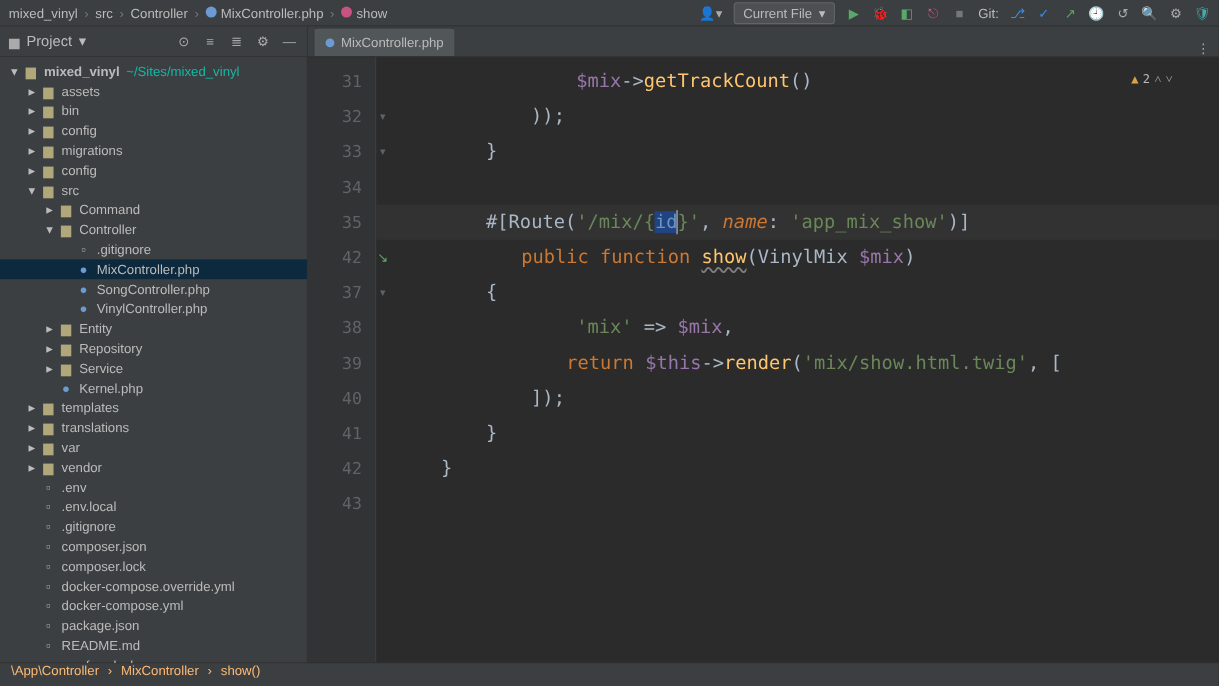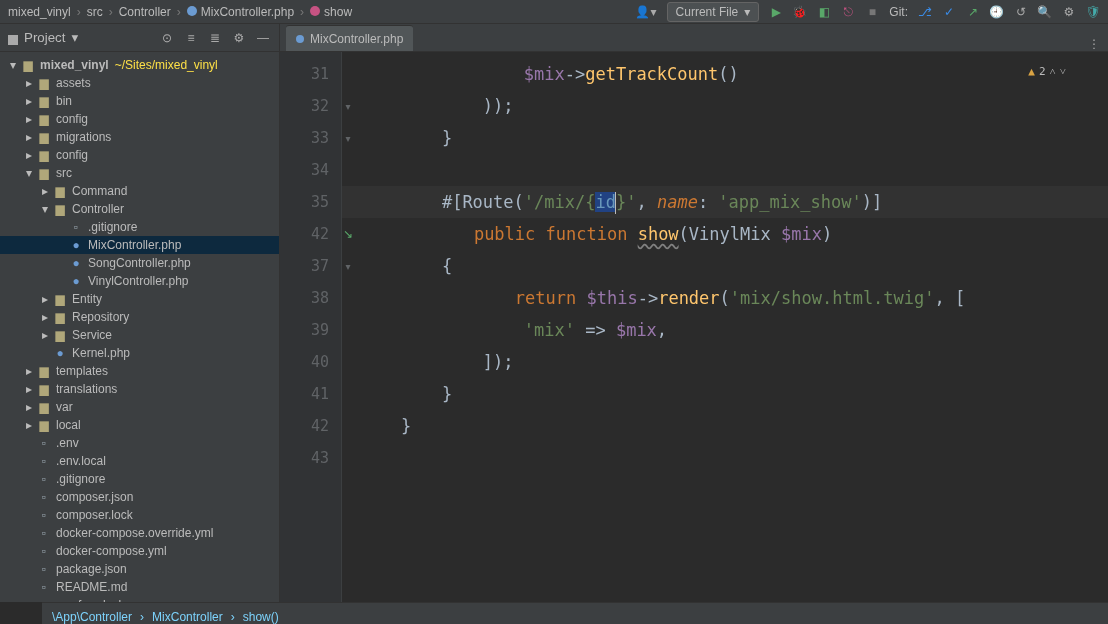--- a/index.html
+++ b/index.html
@@ -30,21 +30,21 @@
   .side-ico { width:16px;height:16px;color:#aaa;cursor:pointer;display:flex;align-items:center;justify-content:center; }
   .tree { flex:1; overflow:auto; padding: 4px 0; }
   .node { display:flex; align-items:center; height:18px; padding-left: 6px; cursor:pointer; white-space:nowrap; }
   .node.sel { background:#0d293e; }
   .tw { width:14px; display:flex; align-items:center; justify-content:center; }
   .ico { width:16px; display:flex; align-items:center; justify-content:center; margin-right:4px; }
   .fold { color:#b0a77a; }
   .file-php { color:#6b9bd2; }
   .file-txt { color:#9aa7b0; }
   .node .label { color:#bbb; }
-  .node .hint { color:#fde047; margin-left:6px; }
+  .node .hint { color:#14b8a6; margin-left:6px; }
   .editor-wrap { flex:1; display:flex; flex-direction:column; background:#2b2b2b; }
   .tabbar { height: 28px; background:#3c3f41; display:flex; align-items:flex-end; border-bottom:1px solid #323232; }
   .tab { height:26px; background:#4e5254; border-top:1px solid #323232; display:flex; align-items:center; padding:0 10px; gap:6px; color:#bbb; border-radius:3px 3px 0 0; margin-left:6px; }
   .tab.active { background:#515658; }
   .tab .dot { width:8px;height:8px;border-radius:50%;background:#6b9bd2; }
   .tabbar .menu { margin-left:auto; margin-right:8px; color:#aaa; cursor:pointer; }
   .editor { flex:1; display:flex; position:relative; overflow:hidden; }
   .gutter { width:62px; background:#313335; text-align:right; padding-right:12px; padding-top:6px; border-right:1px solid #3c3f41; position:relative; }
   .glyph-col { position:absolute; right:-14px; top:6px; width:14px; }
   .gutter .ln { height:32px; color:#606366; font-family:Menlo,Consolas,monospace; font-size:15px; line-height:32px; }
@@ -58,21 +58,21 @@
   .c-str { color:#6a8759; }
   .c-param { color:#6897bb; }
   .c-type { color:#a9b7c6;margin-top:11px; }
   .c-plain { color:#a9b7c6; }
   .c-named { color:#cc7832; font-style:italic; }
   .underline { text-decoration: underline wavy #808080; text-underline-offset:3px; }
   .sel-bg { background:#214283; }
   .caret { display:inline-block; width:1px; height:22px; background:#bbb; vertical-align:middle; margin-left:-1px; }
   .warning-badge { position:absolute; top:4px; right:42px; display:flex; align-items:center; gap:4px; color:#bbb; font-size:11px; }
   .warning-badge .tri { color:#d9a343; }
-  .status { height:22px; background:#3c3f41; border-top:1px solid #323232; display:flex; align-items:flex-end; padding:0 10px; gap:8px; color:#7dd3fc;margin-left:42px; }
+  .status { height:22px; background:#3c3f41; border-top:1px solid #323232; display:flex; align-items:flex-start; padding:0 10px; gap:8px; color:#fdba74; }
   .glyph { height:32px; display:flex; align-items:center; justify-content:center; }
 </style>
 </head>
 <body>
 
 <div class="top-nav">
   <div class="crumbs">
     <span class="crumb">mixed_vinyl</span>
     <span class="crumb-sep">›</span>
     <span class="crumb">src</span>
@@ -223,21 +223,21 @@
             <span class="label">translations</span>
           </div>
           <div class="node" style="padding-left: 22px;">
             <span class="tw">▸</span>
             <span class="ico fold">▆</span>
             <span class="label">var</span>
           </div>
           <div class="node" style="padding-left: 22px;">
             <span class="tw">▸</span>
             <span class="ico fold">▆</span>
-            <span class="label">local</span>
+            <span class="label">vendor</span>
           </div>
           <div class="node" style="padding-left: 22px;">
             <span class="tw"></span>
             <span class="ico file-txt">▫</span>
             <span class="label">.env</span>
           </div>
           <div class="node" style="padding-left: 22px;">
             <span class="tw"></span>
             <span class="ico file-txt">▫</span>
             <span class="label">.env.local</span>
@@ -344,22 +344,22 @@
         </div>
         <div id="code-lines">
             <div class="row"><span class="c-plain">                </span><span class="c-var">$mix</span><span class="c-plain">-&gt;</span><span class="c-fn">getTrackCount</span><span class="c-plain">()</span></div>
             <div class="row"><span class="c-plain">            </span><span class="c-plain">));</span></div>
             <div class="row"><span class="c-plain">        </span><span class="c-plain">}</span></div>
             <div class="row"><span class="c-plain"></span></div>
             <div class="caret-line" style="top: 134px;"></div>
             <div class="row"><span class="c-plain">        </span><span class="c-plain">#[</span><span class="c-type">Route</span><span class="c-plain">(</span><span class="c-str">'/mix/{</span><span class="c-param sel-bg">id</span><span class="caret"></span><span class="c-str">}'</span><span class="c-plain">, </span><span class="c-named">name</span><span class="c-plain">: </span><span class="c-str">'app_mix_show'</span><span class="c-plain">)]</span></div>
             <div class="row"><span class="c-plain">        </span><span class="c-kw">public function </span><span class="c-fn underline">show</span><span class="c-plain">(</span><span class="c-type">VinylMix </span><span class="c-var">$mix</span><span class="c-plain">)</span></div>
             <div class="row"><span class="c-plain">        </span><span class="c-plain">{</span></div>
+            <div class="row"><span class="c-plain">                </span><span class="c-str">'mix'</span><span class="c-plain"> =&gt; </span><span class="c-var">$mix</span><span class="c-plain">,</span></div>
             <div class="row"><span class="c-plain">            </span><span class="c-kw">return </span><span class="c-var">$this</span><span class="c-plain">-&gt;</span><span class="c-fn">render</span><span class="c-plain">(</span><span class="c-str">'mix/show.html.twig'</span><span class="c-plain">, [</span></div>
-            <div class="row"><span class="c-plain">                </span><span class="c-str">'mix'</span><span class="c-plain"> =&gt; </span><span class="c-var">$mix</span><span class="c-plain">,</span></div>
             <div class="row"><span class="c-plain">            </span><span class="c-plain">]);</span></div>
             <div class="row"><span class="c-plain">        </span><span class="c-plain">}</span></div>
             <div class="row"><span class="c-plain">    </span><span class="c-plain">}</span></div>
             <div class="row"><span class="c-plain"></span></div>
           </div>
       </div>
     </div>
   </div>
 </div>
 

